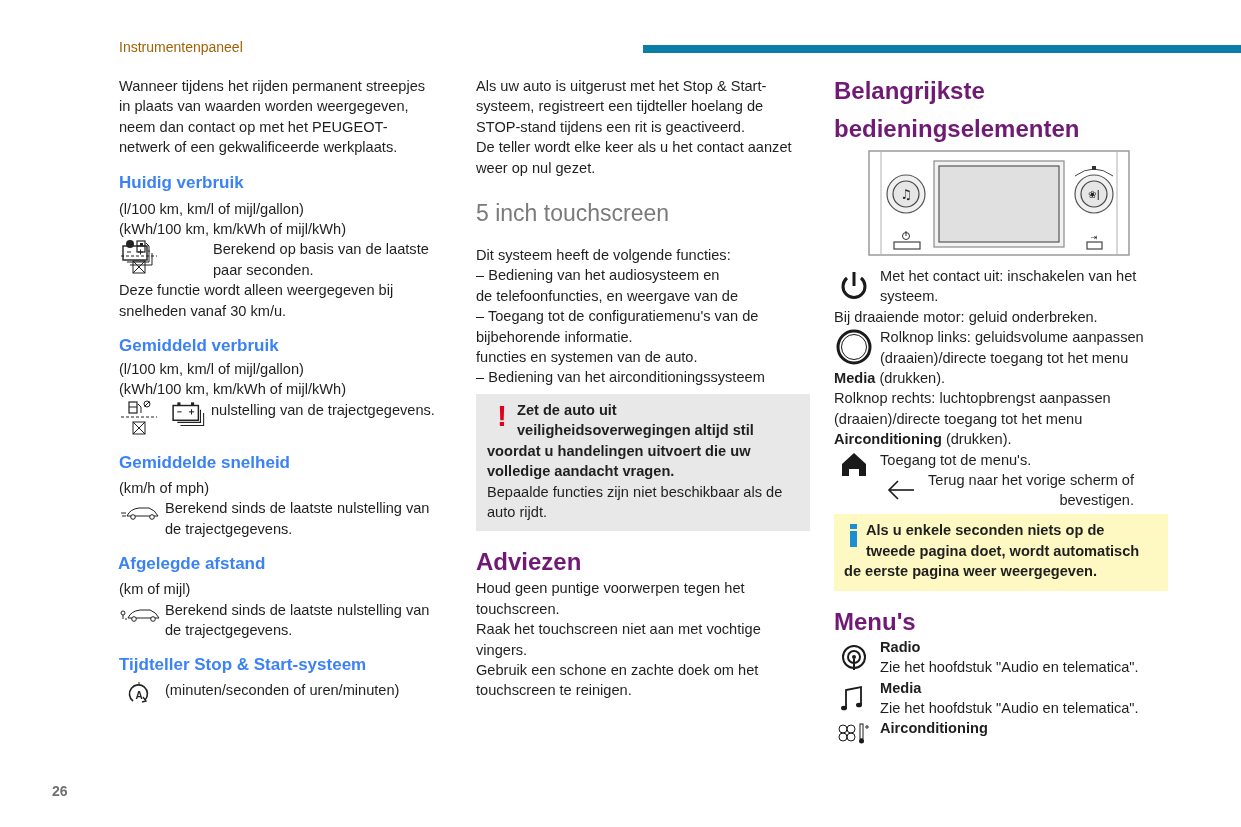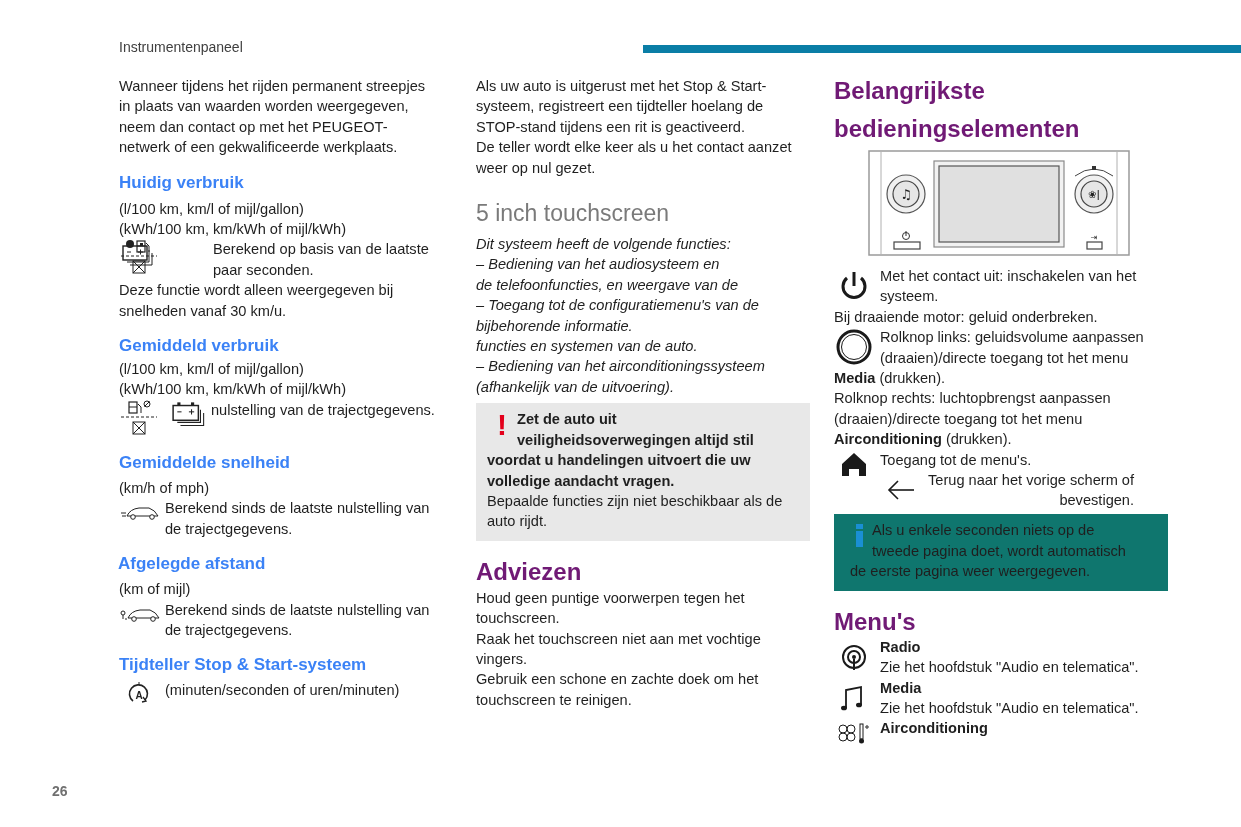--- a/index.html
+++ b/index.html
@@ -1,36 +1,36 @@
 <!DOCTYPE html>
 <html><head>
 <meta charset="utf-8">
 <style>
   html, body { margin:0; padding:0; background:#ffffff; }
   body { width:1241px; height:827px; position:relative; overflow:hidden;
          font-family:"Liberation Sans", sans-serif; color:#1a1a1a; }
   .abs { position:absolute; }
-  .header-title { left:119px; top:39px; font-size:14px; color:#404040; }
+  .header-title { left:119px; top:39px; font-size:14px; color:#a16207; }
   .header-bar { left:643px; top:45px; width:598px; height:8px; background:#0a7ea6; }
   .page-num { left:52px; top:783px; font-size:14px; font-weight:bold; color:#707070; }
 
   .col { position:absolute; top:76px; font-size:14.6px; line-height:20.4px; color:#1f1f1f; }
   .col1 { left:119px; width:340px; }
   .col2 { left:476px; width:334px; }
   .col3 { left:834px; width:334px; }
   p { margin:0; }
   h3 { margin:0; font-size:17px; font-weight:bold; color:#3b82f6; line-height:22px; }
   .h-light { font-size:23px; color:#7a7a7a; font-weight:normal; line-height:34px; margin:0; }
   .h-big { font-size:24px; font-weight:bold; color:#701a75; line-height:29px; margin:0; }
 
   .icon-row { display:flex; align-items:flex-start; }
   .icon-row .ic { flex:none; }
   .warn-box { background:#e8e8e8; padding:6px 10px 9px 11px; margin-top:6px; }
   .warn-mark { color:#e3001b; font-weight:bold; font-size:30px; line-height:24px; float:left; width:30px; text-align:center; margin-top:4px; }
-  .info-box { background:#0f766e; padding:6px 10px 9px 16px; }
+  .info-box { background:#fef9c3; padding:6px 10px 9px 10px;font-weight:bold; }
   .info-mark { float:left; width:22px; height:26px; position:relative; margin-top:4px; }
   .info-mark .dot { position:absolute; left:6px; top:0; width:7px; height:5px; background:#1a8fd4; }
   .info-mark .stem { position:absolute; left:6px; top:7px; width:7px; height:16px; background:#1a8fd4; }
   b { font-weight:bold; }
   .device { position:absolute; left:868px; top:150px; width:262px; height:106px; }
 </style>
 </head>
 <body>
 
 <div class="abs header-title">Instrumentenpaneel</div>
@@ -154,29 +154,28 @@
 </div>
 
 <div class="col col2">
   <p>Als uw auto is uitgerust met het Stop &amp; Start-</p>
   <p>systeem, registreert een tijdteller hoelang de</p>
   <p>STOP-stand tijdens een rit is geactiveerd.</p>
   <p>De teller wordt elke keer als u het contact aanzet</p>
   <p>weer op nul gezet.</p>
 
   <h2 class="h-light" style="margin-top:18px;">5 inch touchscreen</h2>
-  <div style="margin-top:4px;font-style:italic;">
+  <div style="margin-top:15px;">
     <p>Dit systeem heeft de volgende functies:</p>
     <p>–  Bediening van het audiosysteem en</p>
     <p>de telefoonfuncties, en weergave van de</p>
     <p>–  Toegang tot de configuratiemenu's van de</p>
     <p>bijbehorende informatie.</p>
     <p>functies en systemen van de auto.</p>
     <p>–  Bediening van het airconditioningssysteem</p>
-    <p>(afhankelijk van de uitvoering).</p>
   </div>
 
   <div class="warn-box">
     <span class="warn-mark">!</span>
     <p style="padding-left:0;"><b>Zet de auto uit</b></p>
     <p><b>veiligheidsoverwegingen altijd stil</b></p>
     <p><b>voordat u handelingen uitvoert die uw</b></p>
     <p><b>volledige aandacht vragen.</b></p>
     <p>Bepaalde functies zijn niet beschikbaar als de</p>
     <p>auto rijdt.</p>

